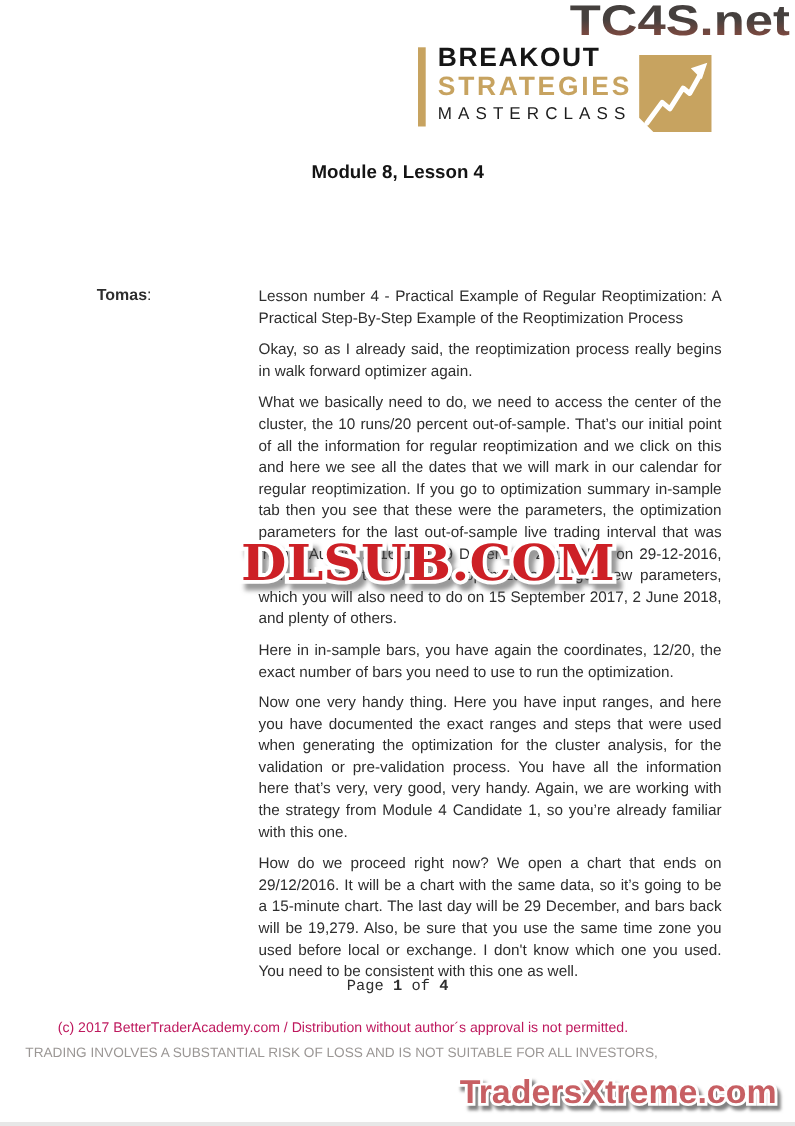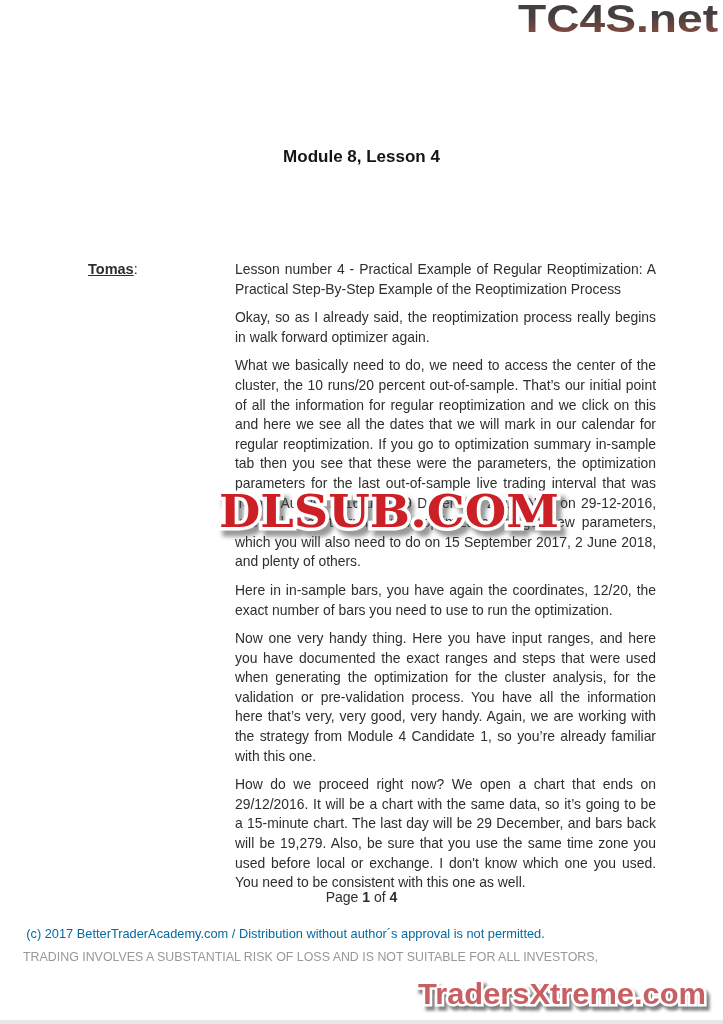--- a/index.html
+++ b/index.html
@@ -21,32 +21,32 @@
   .logo-l1{font-size:24px;font-weight:bold;color:#161616;letter-spacing:1.5px;line-height:26px;}
   .logo-l2{font-size:24px;font-weight:bold;color:#c7a360;letter-spacing:2.5px;line-height:26px;}
   .logo-l3{font-size:15.5px;font-weight:normal;color:#1d1d1d;letter-spacing:5.5px;line-height:24px;}
   .logo-icon{margin-left:6px;margin-top:10px;}
   
   .titles{position:absolute;top:147px;left:0;width:723px;text-align:center;}
   .title,.subtitle{font-size:17px;font-weight:bold;color:#141414;}
   .subtitle{margin-top:19px;}
   
   .speaker{position:absolute;left:88px;top:261px;font-size:14.5px;color:#2e2e2e;}
-  .speaker .name{font-weight:bold;text-decoration:underline;}
+  .speaker .name{font-weight:bold;}
   .content{
     position:absolute;left:218px;top:260px;width:421px;
     font-size:13.9px;line-height:19.6px;text-align:justify;color:#2e2e2e;margin-left:17px;
   }
   .content p{margin:0 0 9px 0;}
   
   .pagenum{position:absolute;top:889px;left:0;width:723px;text-align:center;
-    font-size:14px;color:#2e2e2e;white-space:pre;}
+    font-size:14px;color:#2e2e2e;white-space:pre;font-family:Liberation Mono, monospace;}
   .pagenum .b{font-weight:bold;}
-  .copyright{position:absolute;top:926px;left:0;width:571px;text-align:center;
-    font-size:12.8px;color:#0369a1;}
+  .copyright{position:absolute;top:926px;left:0;width:571px;text-align:right;
+    font-size:12.8px;color:#be185d;}
   .disclaimer{position:absolute;top:949px;left:0;width:621px;text-align:center;
     font-size:12.4px;line-height:16.5px;color:#9b9795;}
   .bottom-edge{position:absolute;left:0;bottom:0;width:723px;height:4px;background:#e7e7e7;}
 </style>
 </head>
 <body>
 
 <div class="page">
 
   <div class="wm-tc4s">
@@ -54,20 +54,35 @@
       <defs>
         <linearGradient id="tc4sg" x1="0" y1="0" x2="0" y2="1">
           <stop offset="0.45" stop-color="#45403e"></stop>
           <stop offset="1" stop-color="#9c4f41"></stop>
         </linearGradient>
       </defs>
       <text x="2" y="35" font-family="Liberation Sans, sans-serif" font-weight="bold" font-size="39" fill="url(#tc4sg)" textLength="200" lengthAdjust="spacingAndGlyphs">TC4S.net</text>
     </svg>
   </div>
 
+  <div class="logo">
+    <div class="logo-bar"></div>
+    <div class="logo-text">
+      <span class="logo-l1">BREAKOUT</span>
+      <span class="logo-l2">STRATEGIES</span>
+      <span class="logo-l3">MASTERCLASS</span>
+    </div>
+    <div class="logo-icon">
+      <svg width="66" height="70" viewBox="0 0 66 70">
+        <polygon points="0,0 66,0 66,70 13,70 0,57" fill="#c7a360"></polygon>
+        <polyline points="7,62 21,43 28,49 40,30 46,35 56,17" stroke="#ffffff" stroke-width="4.5" fill="none" stroke-linecap="round" stroke-linejoin="round"></polyline>
+        <polygon points="47,12 62,7 57,22" fill="#ffffff"></polygon>
+      </svg>
+    </div>
+  </div>
 
   <div class="titles">
     <div class="title">Module 8, Lesson 4</div>
   </div>
 
   <div class="speaker"><span class="name">Tomas</span><span>:</span></div>
 
   <div class="content">
     <p>Lesson number 4 - Practical Example of Regular Reoptimization: A Practical Step-By-Step Example of the Reoptimization Process</p>
     <p>Okay, so as I already said, the reoptimization process really begins in walk forward optimizer again.</p>

